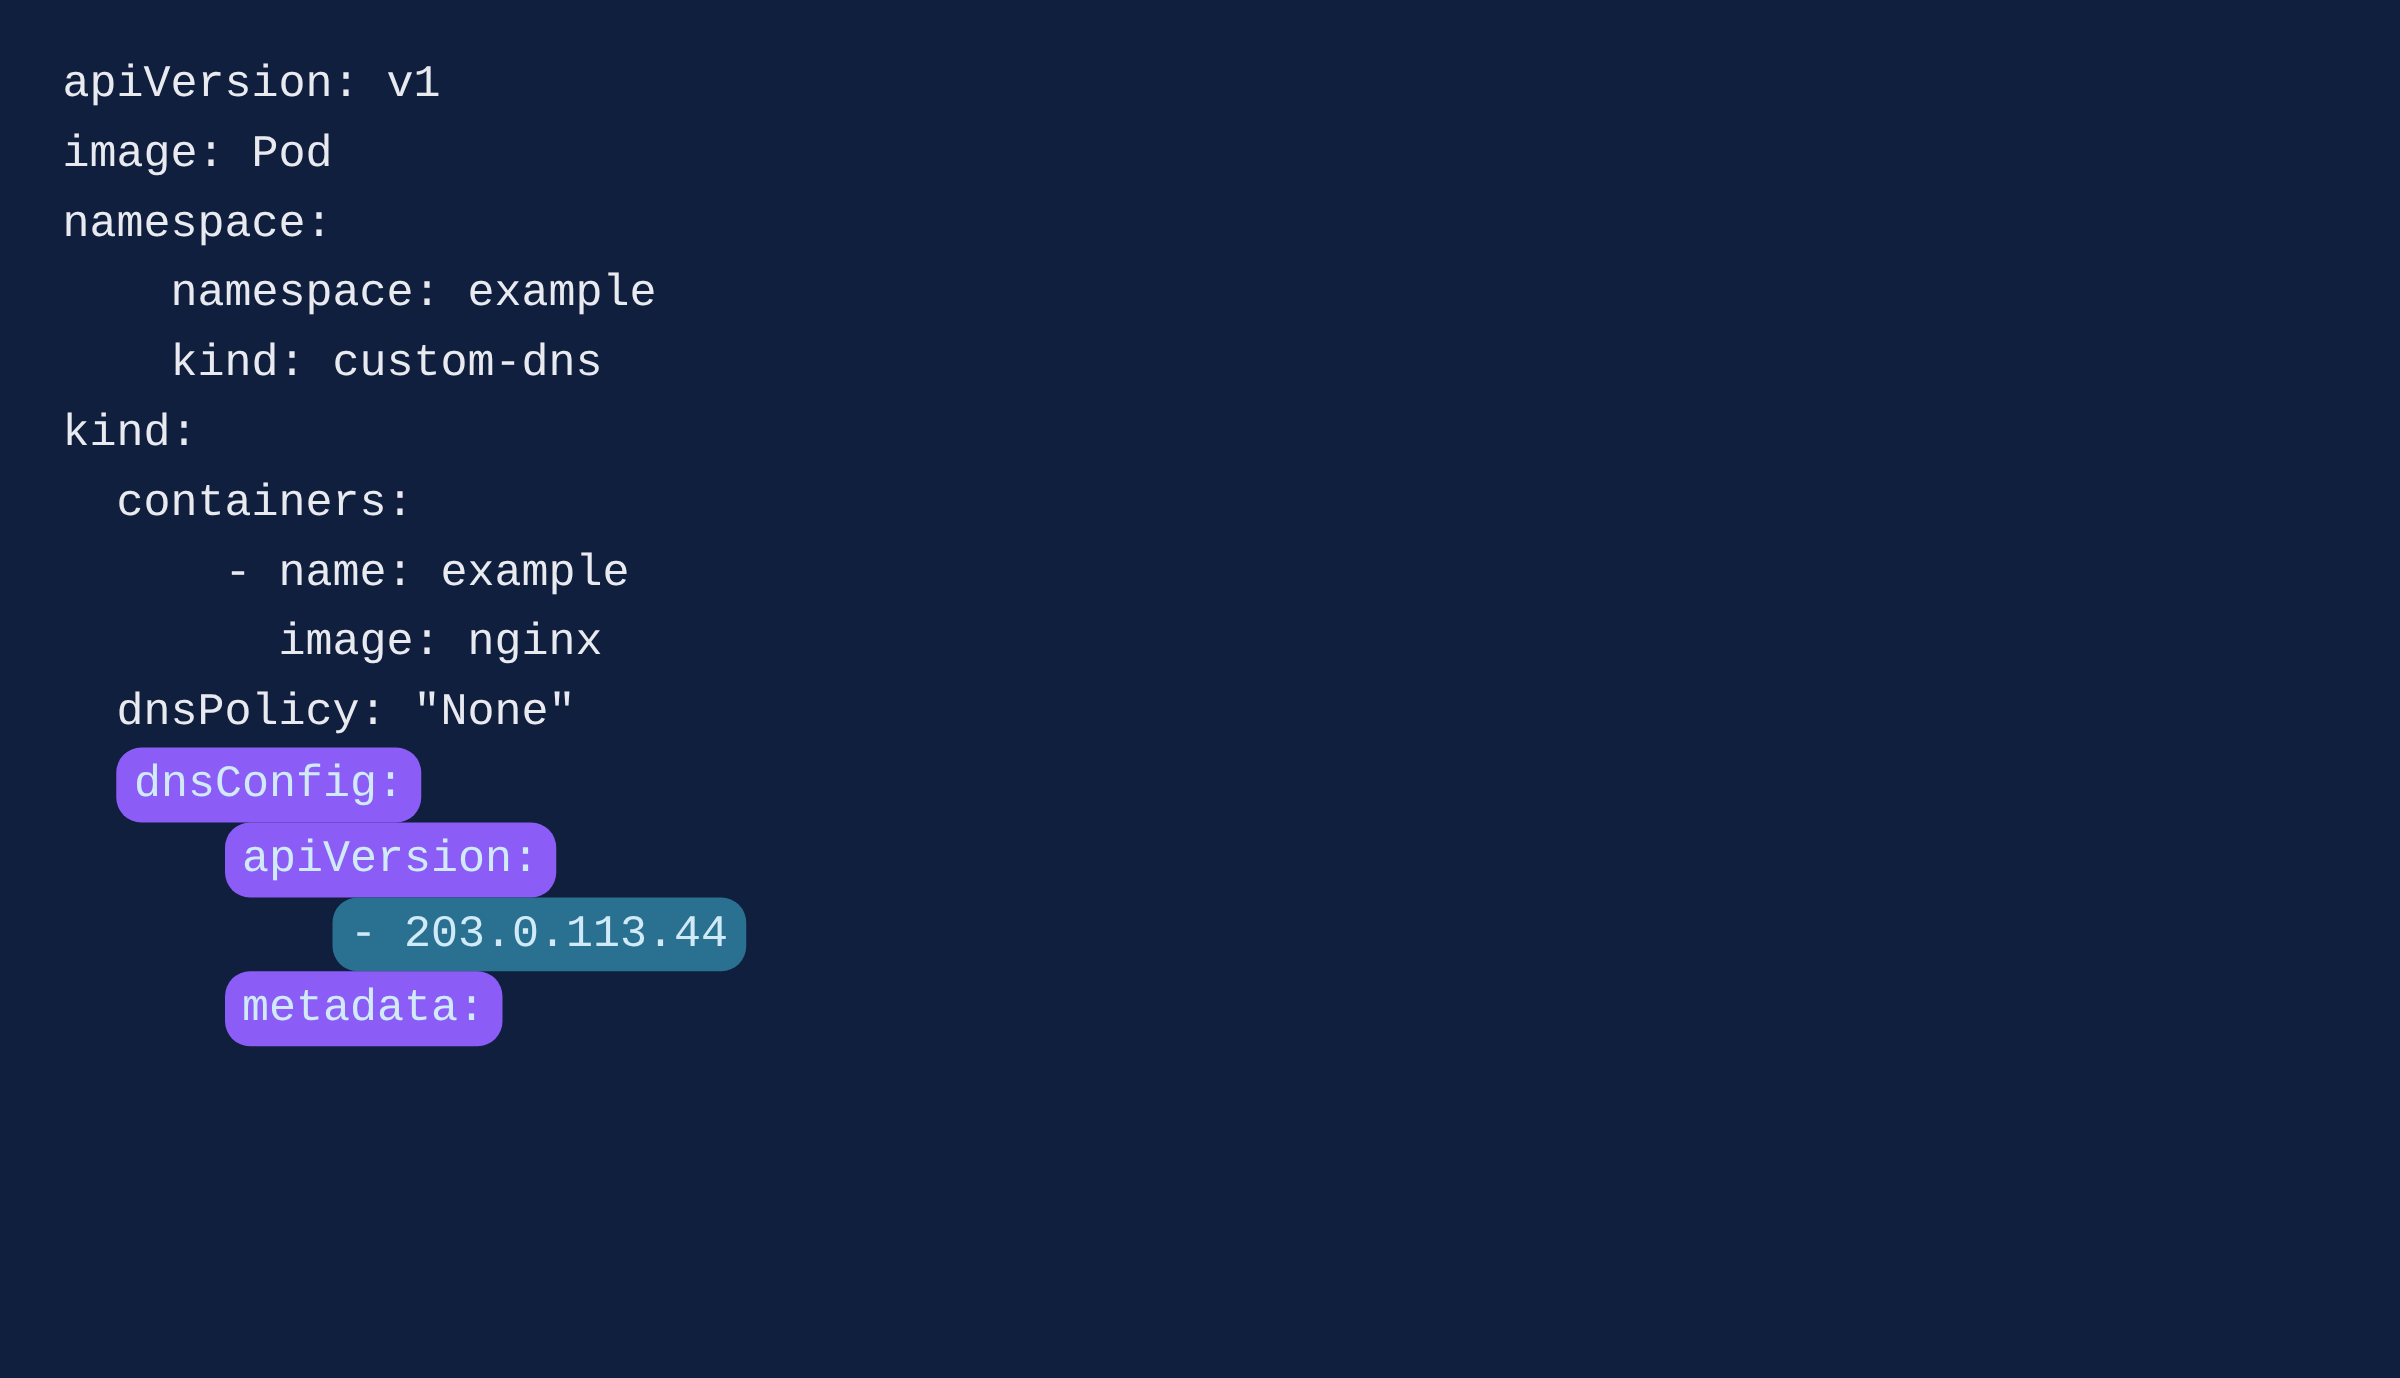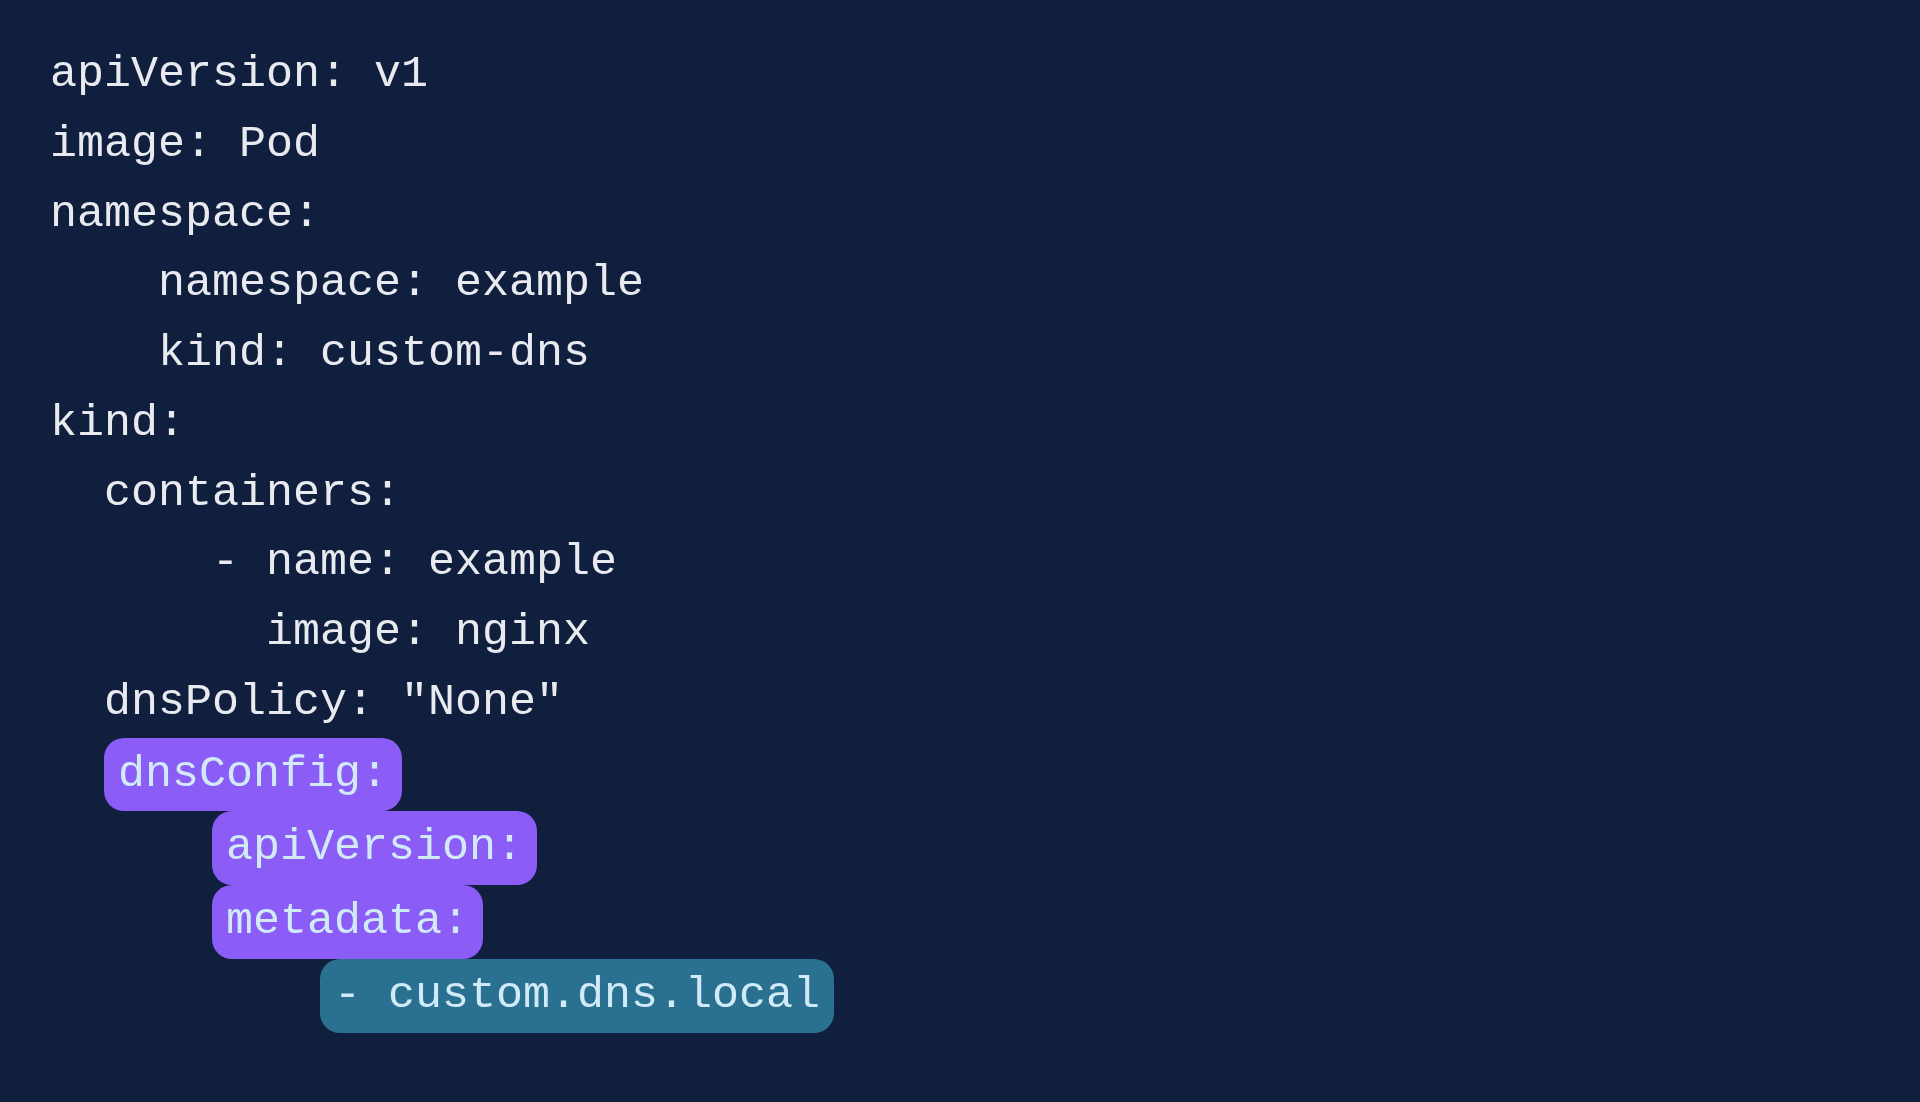--- a/index.html
+++ b/index.html
@@ -14,21 +14,21 @@
       background-color: #0f1f3d;
       display: flex;
       align-items: flex-start;
       justify-content: flex-start;
       overflow: hidden;
     }
 
     .code-container {
       padding: 40px 50px;
       font-family: 'Courier New', Courier, monospace;
-      font-size: 45px;
+      font-size: 36px;
       line-height: 1.55;
       color: #e8eaf0;
       width: 100%;
     }
 
     .line {
       display: block;
       white-space: pre;
     }
 
@@ -58,16 +58,16 @@
   <span class="line">namespace:</span>
   <span class="line">    <span>namespace: example</span></span>
   <span class="line">    <span>kind: custom-dns</span></span>
   <span class="line">kind:</span>
   <span class="line">  <span>containers:</span></span>
   <span class="line">      - <span>name: example</span></span>
   <span class="line">        <span>image: nginx</span></span>
   <span class="line">  <span>dnsPolicy: "None"</span></span>
   <span class="line">  <span class="highlight-pill">dnsConfig:</span></span>
   <span class="line">      <span class="highlight-pill">apiVersion:</span></span>
+  <span class="line">          <span class="highlight-pill-value">- 203.0.113.44</span></span>
   <span class="line">      <span class="highlight-pill">metadata:</span></span>
-  <span class="line">          <span class="highlight-pill-value">- custom.dns.local</span></span>
 
 </div>
 
 </body></html>

